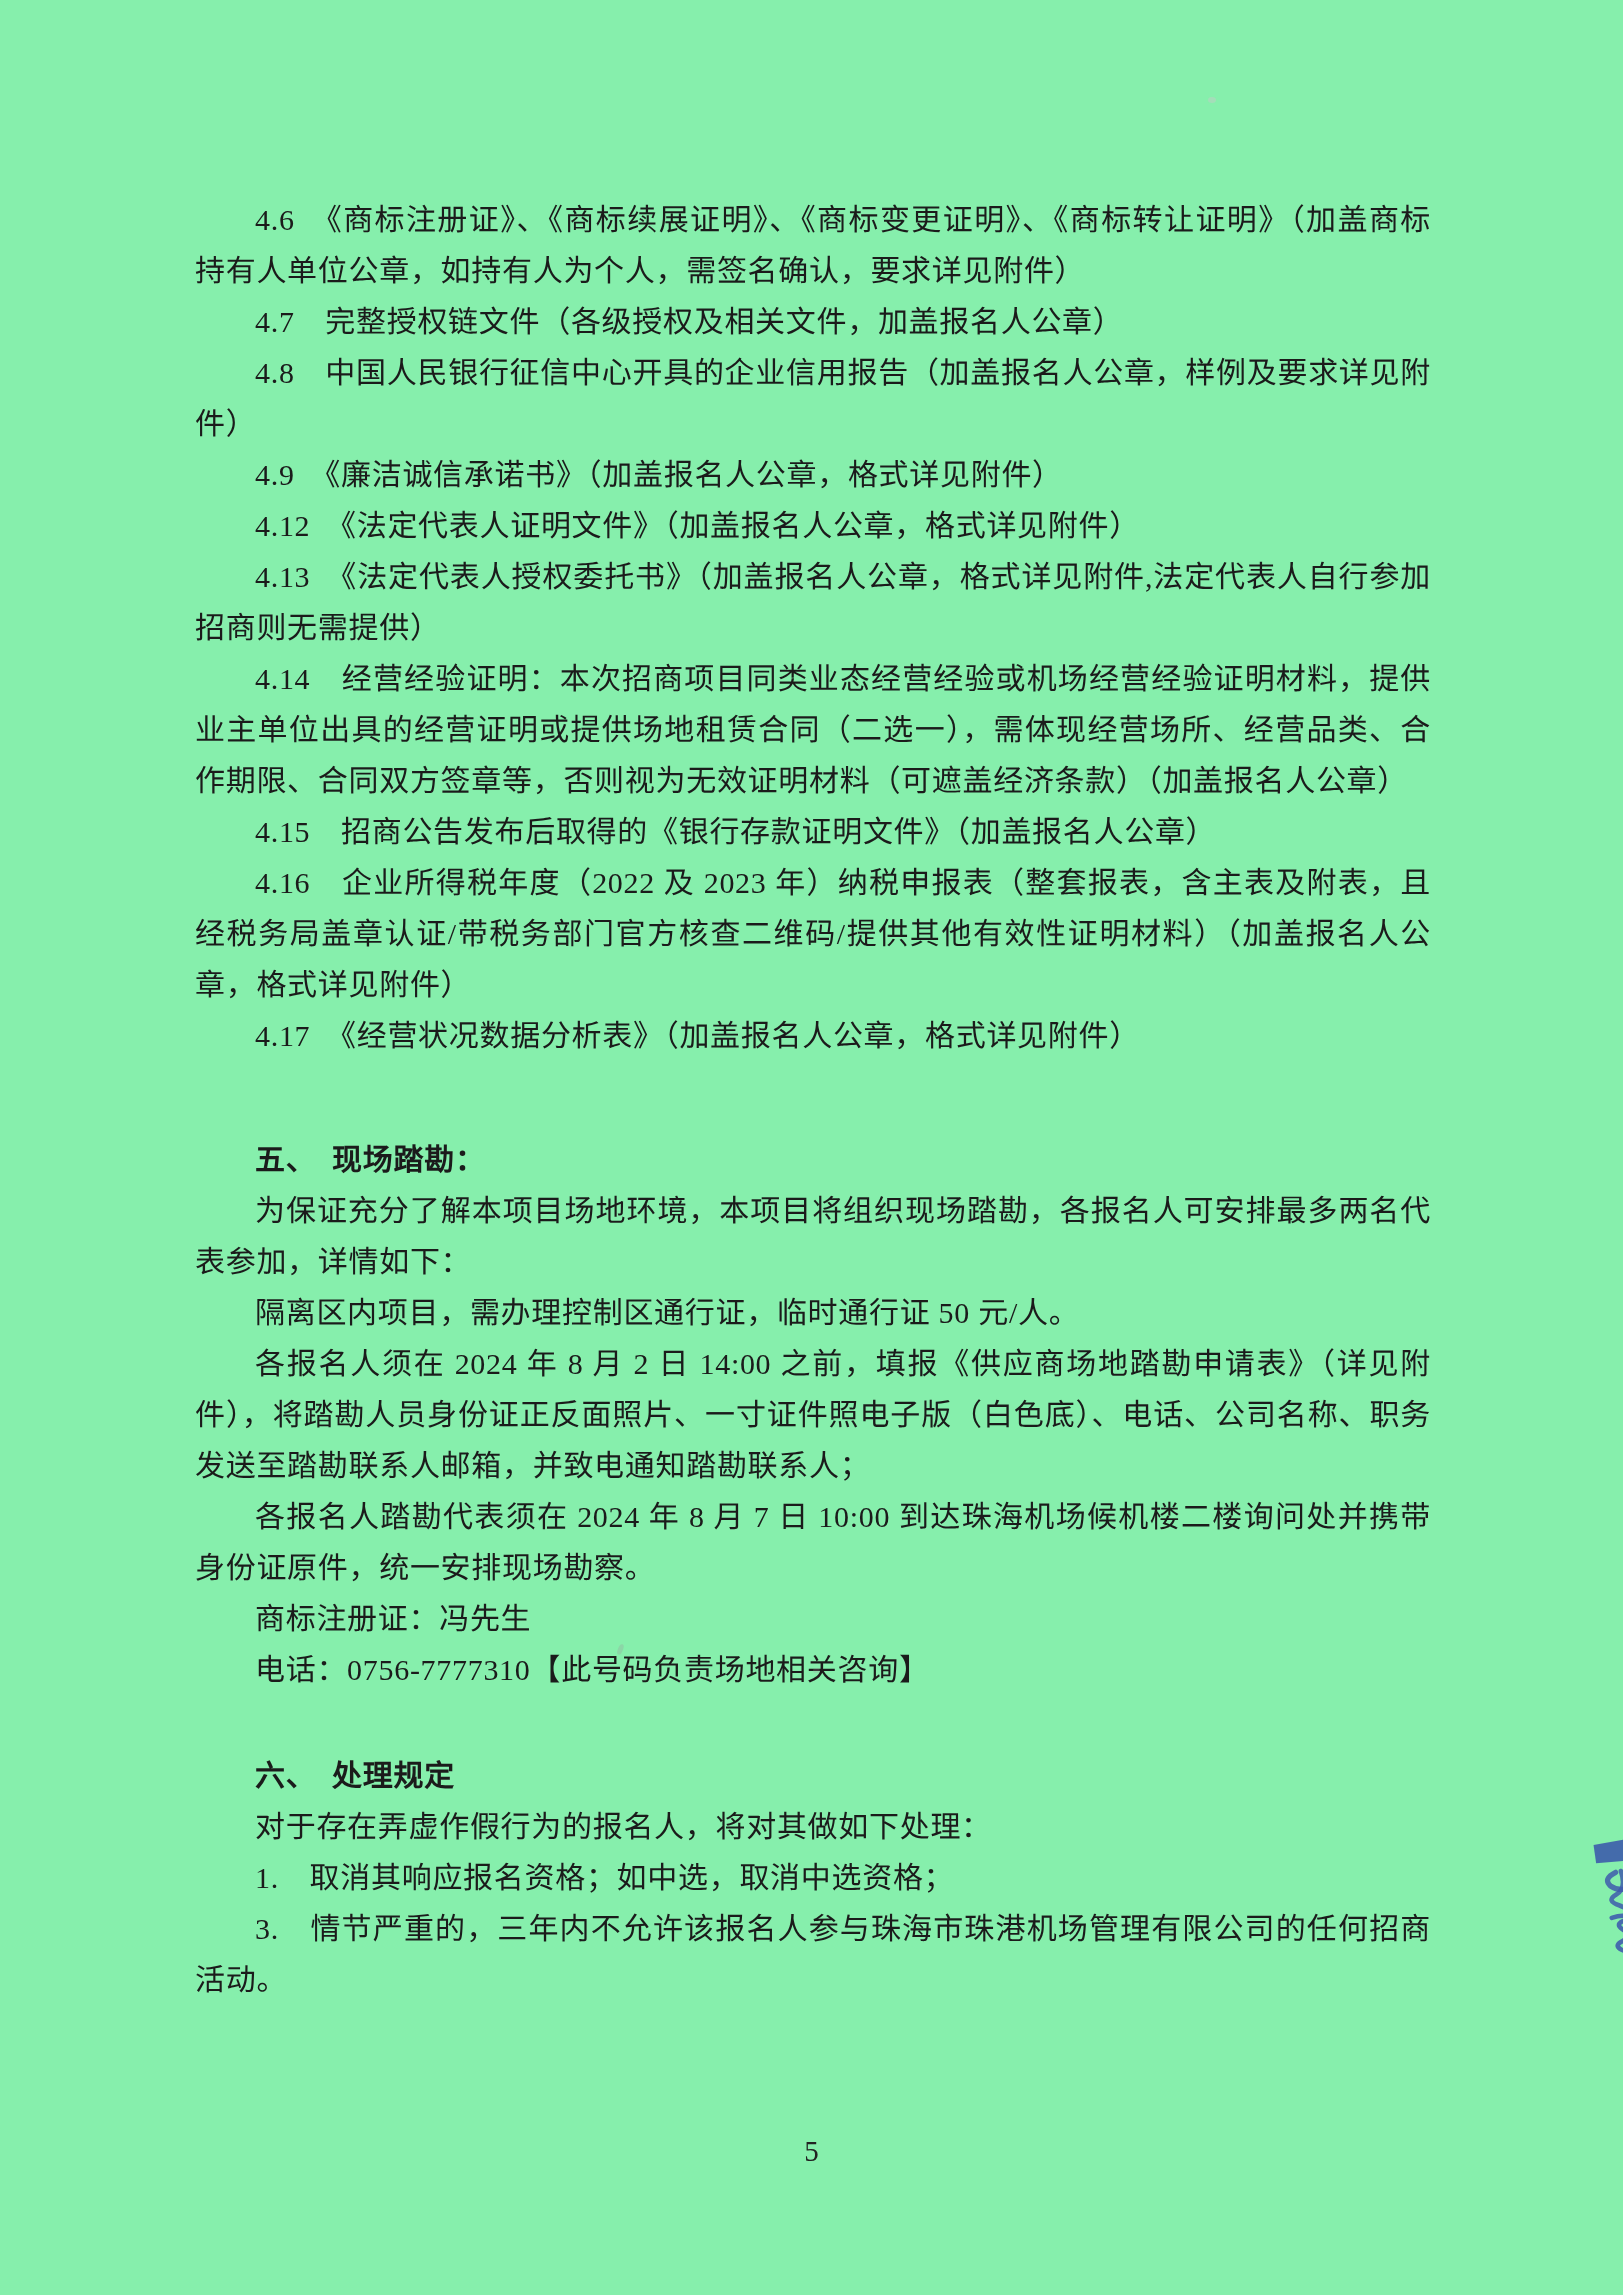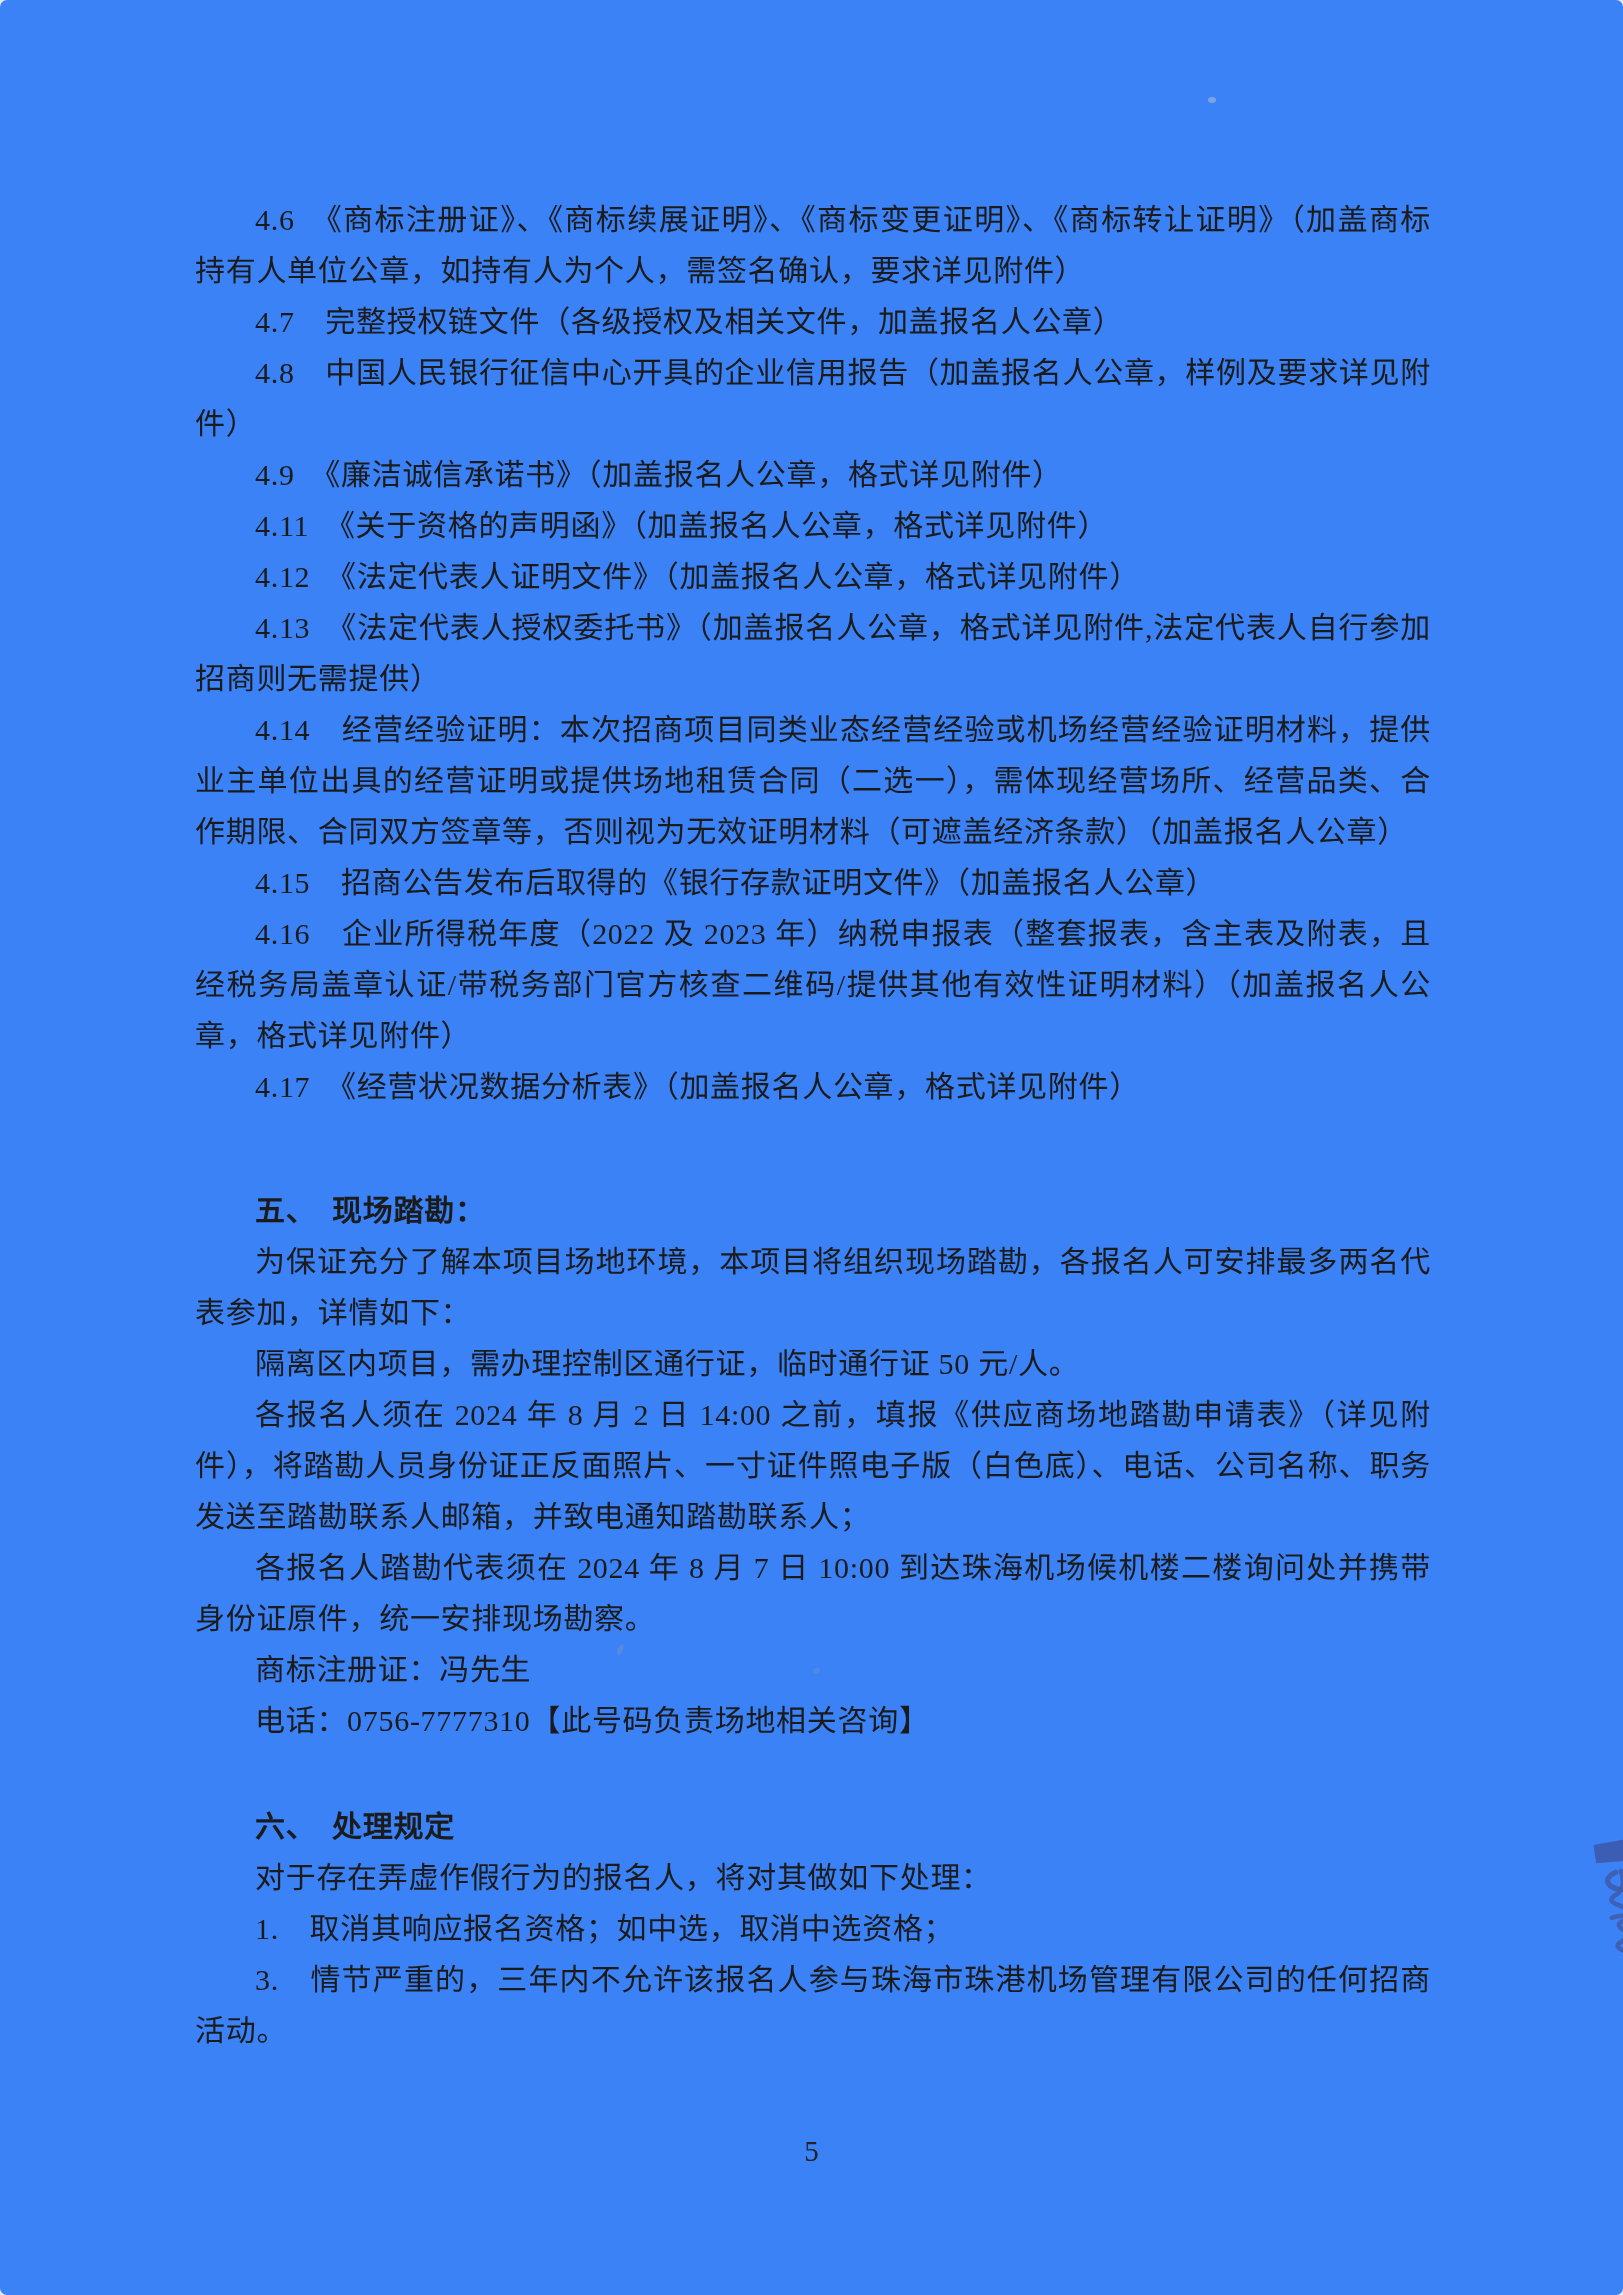--- a/index.html
+++ b/index.html
@@ -1,25 +1,24 @@
 <!DOCTYPE html>
 <html lang="zh-CN" style="font-size:10.5px"><head>
 <meta charset="utf-8">
 <style>
   html, body { margin: 0; padding: 0; background: #e8e8e8; }
   .page {
     position: relative;
     width: 1623px;
     height: 2295px;
     margin: 0 auto;
-    background: #3b82f6;
+    background: #86efac;
     overflow: hidden;
     font-family: "Liberation Serif", "DejaVu Serif", serif;
     color: #1b1b1b;
-    border-radius: 7px;
   }
   .doc {
     position: absolute;
     left: 195px;
     top: 194px;
     width: 1236px;
     font-size: 30px;
     line-height: 51px;
     letter-spacing: 0.7px;
     text-align: justify;
@@ -60,21 +59,20 @@
 
 <div class="page">
 
   <div class="smudge-top"></div>
 
   <main class="doc">
     <p>4.6　《商标注册证》、《商标续展证明》、《商标变更证明》、《商标转让证明》（加盖商标持有人单位公章，如持有人为个人，需签名确认，要求详见附件）</p>
     <p>4.7　完整授权链文件（各级授权及相关文件，加盖报名人公章）</p>
     <p>4.8　中国人民银行征信中心开具的企业信用报告（加盖报名人公章，样例及要求详见附件）</p>
     <p>4.9　《廉洁诚信承诺书》（加盖报名人公章，格式详见附件）</p>
-    <p>4.11　《关于资格的声明函》（加盖报名人公章，格式详见附件）</p>
     <p>4.12　《法定代表人证明文件》（加盖报名人公章，格式详见附件）</p>
     <p>4.13　《法定代表人授权委托书》（加盖报名人公章，格式详见附件,法定代表人自行参加招商则无需提供）</p>
     <p>4.14　经营经验证明：本次招商项目同类业态经营经验或机场经营经验证明材料，提供业主单位出具的经营证明或提供场地租赁合同（二选一），需体现经营场所、经营品类、合作期限、合同双方签章等，否则视为无效证明材料（可遮盖经济条款）（加盖报名人公章）</p>
     <p>4.15　招商公告发布后取得的《银行存款证明文件》（加盖报名人公章）</p>
     <p>4.16　企业所得税年度（2022 及 2023 年）纳税申报表（整套报表，含主表及附表，且经税务局盖章认证/带税务部门官方核查二维码/提供其他有效性证明材料）（加盖报名人公章，格式详见附件）</p>
     <p>4.17　《经营状况数据分析表》（加盖报名人公章，格式详见附件）</p>
 
     <h2 class="sec-heading gap-before-5">五、　现场踏勘：</h2>
     <p>为保证充分了解本项目场地环境，本项目将组织现场踏勘，各报名人可安排最多两名代表参加，详情如下：</p>
     <p>隔离区内项目，需办理控制区通行证，临时通行证 50 元/人。</p>

